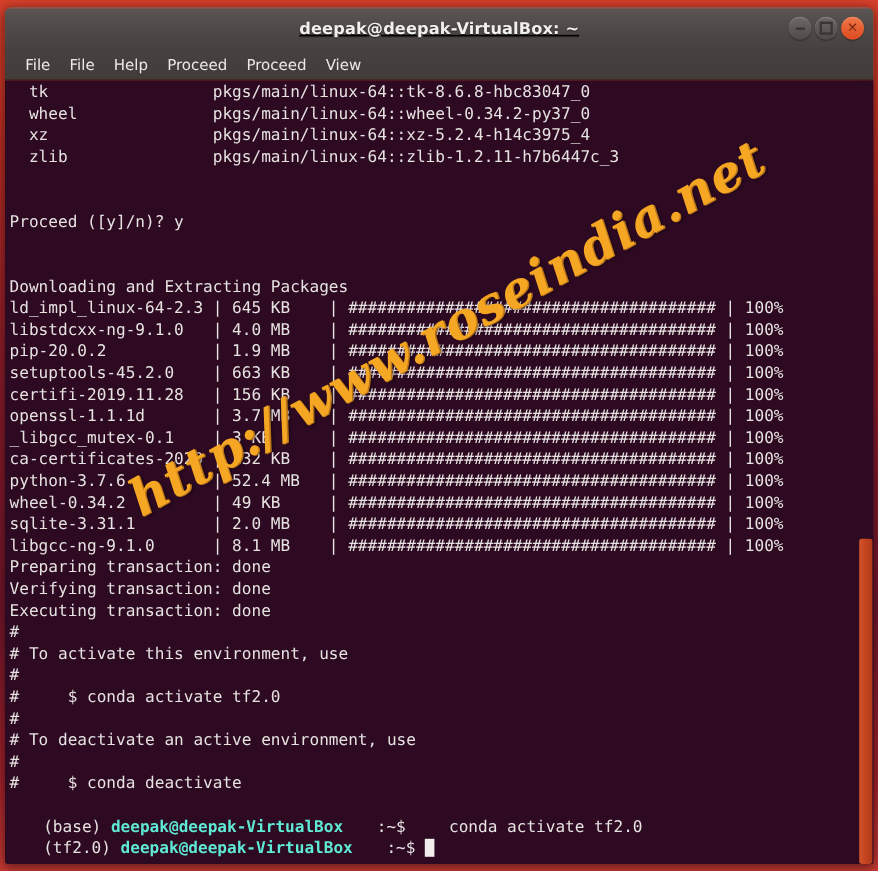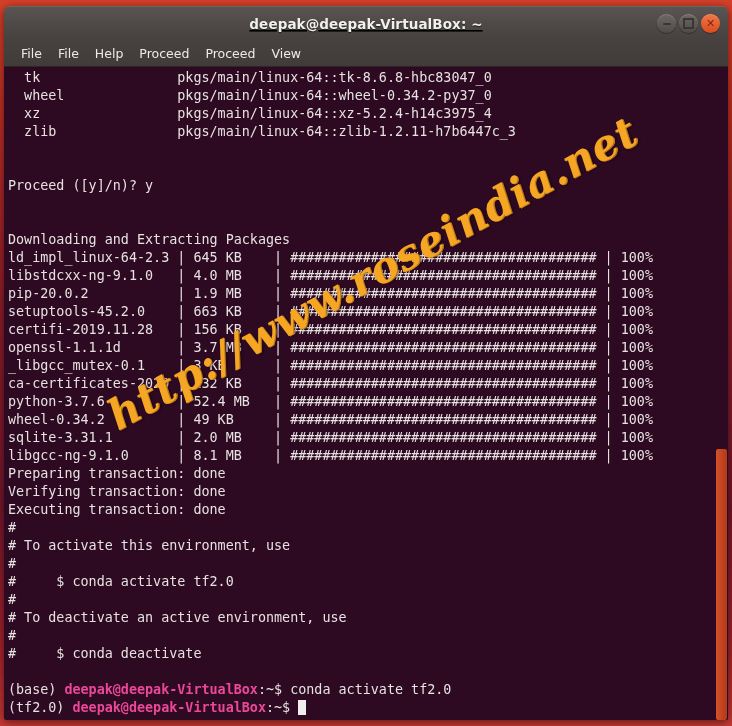--- a/index.html
+++ b/index.html
@@ -136,22 +136,22 @@
     left: 0; top: 0; right: 0; bottom: 0;
     padding: 2px 0 0 4px;
     font-family: "DejaVu Sans Mono", monospace;
     font-size: 13.4px;
     line-height: 18px;
     color: #e6e2e0;
     white-space: pre;
     letter-spacing: 0px;
   }
   .ln { height: 18px; }
-  .grn { color: #ec4899; font-weight: bold; }
-  .wht { color: #e6e2e0; }
+  .grn { color: #5eead4; font-weight: bold; }
+  .wht { color: #e6e2e0; margin-left: 28px; }
   .cursor {
     display: inline-block;
     width: 8px;
     height: 15px;
     background: #f1eeed;
     vertical-align: -3px;
   }
 
   
   #watermark {

